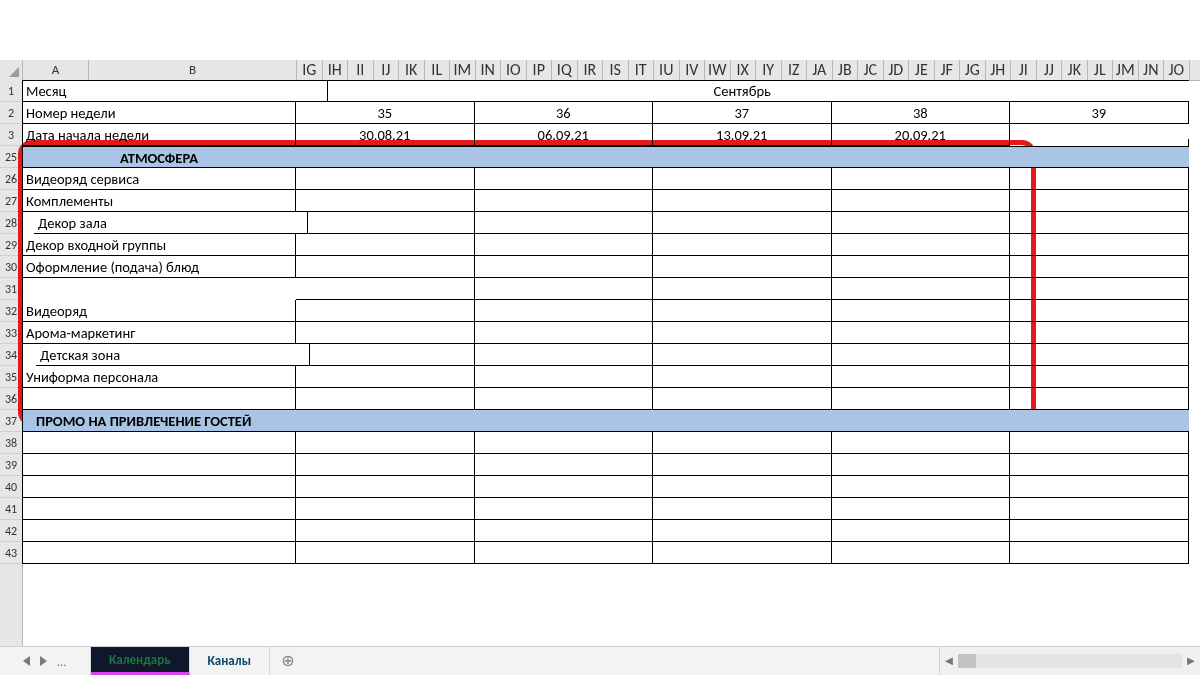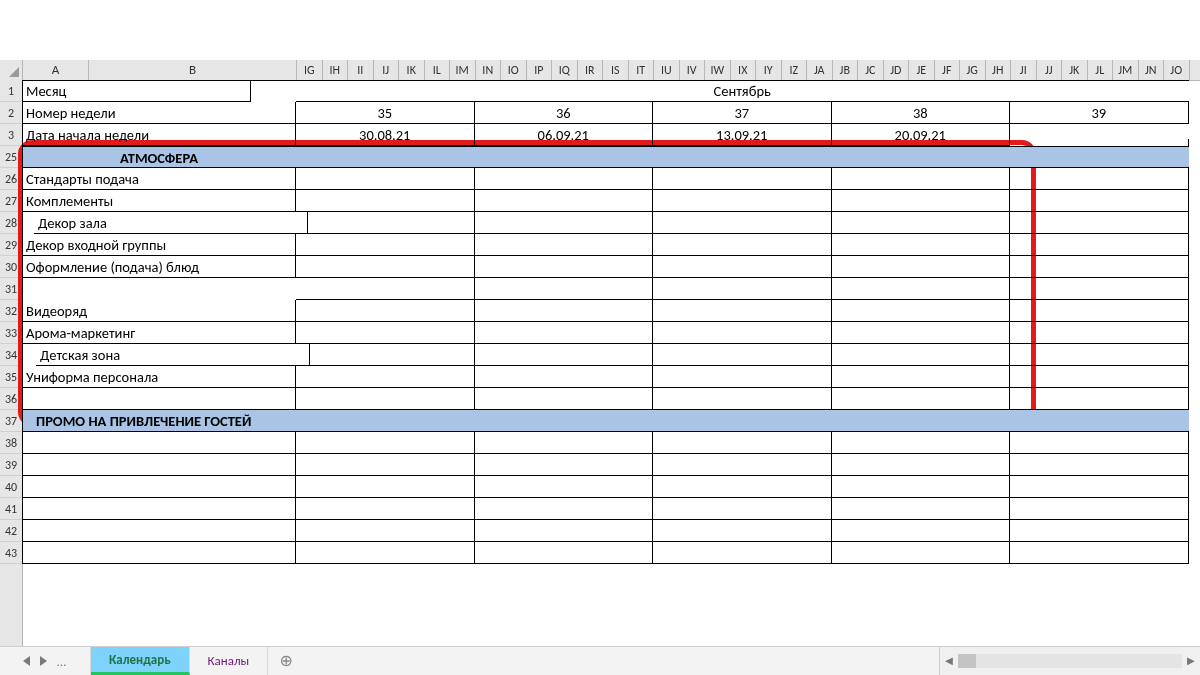--- a/index.html
+++ b/index.html
@@ -47,21 +47,21 @@
   }
   .col-headers .ch {
     border-right: 1px solid #b7b7b7;
     text-align: center;
     line-height: 20px;
     height: 20px;
     box-sizing: border-box;
   }
   .col-headers .ch.A { width: 66px; }
   .col-headers .ch.B { width: 208px; }
-  .col-headers .ch.narrow { width: 25.5px; font-size:12px; }
+  .col-headers .ch.narrow { width: 25.5px; font-size:16px; }
 
   
   .row-headers {
     position: absolute;
     left: 0; top: 80px; bottom: 0;
     width: 22px;
     background: #e6e6e6;
     border-right: 1px solid #b7b7b7;
   }
   .row-headers .rh {
@@ -121,29 +121,30 @@
     width: 90px;
     display:flex; align-items:center; justify-content:center;
     gap:10px;
     border-right:1px solid #d8d8d8;
     color:#7a7a7a;
   }
   .tabbar .tab {
     padding: 0 18px;
     line-height: 28px;
     border-right: 1px solid #d8d8d8;
-    color:#701a75;
+    color:#0c4a6e;
     background:#f3f3f3;
     cursor: pointer;
+    font-weight: bold;
   }
   .tabbar .tab.active {
-    background:#7dd3fc;
+    background:#0f172a;
     color:#217346;
     font-weight: bold;
-    border-bottom: 3px solid #22c55e;
+    border-bottom: 3px solid #d946ef;
     line-height: 25px;
   }
   .tabbar .addtab {
     width: 36px; line-height:28px; text-align:center;
     color:#888; font-size:16px;
     cursor:pointer;
   }
   .tabbar .spacer { flex:1; }
   .tabbar .hscroll {
     width: 260px;
@@ -215,37 +216,37 @@
       <div class="rh">38</div>
       <div class="rh">39</div>
       <div class="rh">40</div>
       <div class="rh">41</div>
       <div class="rh">42</div>
       <div class="rh">43</div>
     </div>
 
   <div class="grid" id="grid">
     <div class="redbox" id="redbox" style="left: -4px; top: 60px; width: 1018px; height: 286px;"></div>
-  <div class="cell border-r border-b" style="left: 0px; top: 0px; width: 229px;">Месяц</div>
+  <div class="cell border-r border-b" style="left: 0px; top: 0px; width: 306px;">Месяц</div>
       <div class="cell center border-b" style="left: 274px; top: 0px; width: 892.5px;">Сентябрь</div>
       <div class="cell border-r border-b" style="left: 0px; top: 22px; width: 274px;">Номер недели</div>
       <div class="cell center border-b border-r" style="left: 274px; top: 22px; width: 178.5px;">35</div>
       <div class="cell center border-b border-r" style="left: 452.5px; top: 22px; width: 178.5px;">36</div>
       <div class="cell center border-b border-r" style="left: 631px; top: 22px; width: 178.5px;">37</div>
       <div class="cell center border-b border-r" style="left: 809.5px; top: 22px; width: 178.5px;">38</div>
       <div class="cell center border-b border-r" style="left: 988px; top: 22px; width: 178.5px;">39</div>
       <div class="cell border-r border-b" style="left: 0px; top: 44px; width: 274px;">Дата начала недели</div>
       <div class="cell center border-b border-r" style="left: 274px; top: 44px; width: 178.5px;">30.08.21</div>
       <div class="cell center border-b border-r" style="left: 452.5px; top: 44px; width: 178.5px;">06.09.21</div>
       <div class="cell center border-b border-r" style="left: 631px; top: 44px; width: 178.5px;">13.09.21</div>
       <div class="cell center border-b border-r" style="left: 809.5px; top: 44px; width: 178.5px;">20.09.21</div>
       <div class="cell center border-b border-r" style="left: 988px; top: 44px; width: 178.5px; margin-top: 15px;">27.09.21</div>
       <div class="cell section-bg bold center border-b border-t" style="left: 0px; top: 66px; width: 274px;">АТМОСФЕРА</div>
       <div class="cell section-bg border-b border-t" style="left: 274px; top: 66px; width: 892.5px;"></div>
-      <div class="cell border-b border-r" style="left: 0px; top: 88px; width: 274px;">Стандарты подача</div>
+      <div class="cell border-b border-r" style="left: 0px; top: 88px; width: 274px;">Видеоряд сервиса</div>
       <div class="cell border-b border-r" style="left: 274px; top: 88px; width: 178.5px;"></div>
       <div class="cell border-b border-r" style="left: 452.5px; top: 88px; width: 178.5px;"></div>
       <div class="cell border-b border-r" style="left: 631px; top: 88px; width: 178.5px;"></div>
       <div class="cell border-b border-r" style="left: 809.5px; top: 88px; width: 178.5px;"></div>
       <div class="cell border-b border-r" style="left: 988px; top: 88px; width: 178.5px;"></div>
       <div class="cell border-b border-r" style="left: 0px; top: 110px; width: 274px;">Комплементы</div>
       <div class="cell border-b border-r" style="left: 274px; top: 110px; width: 178.5px;"></div>
       <div class="cell border-b border-r" style="left: 452.5px; top: 110px; width: 178.5px;"></div>
       <div class="cell border-b border-r" style="left: 631px; top: 110px; width: 178.5px;"></div>
       <div class="cell border-b border-r" style="left: 809.5px; top: 110px; width: 178.5px;"></div>

